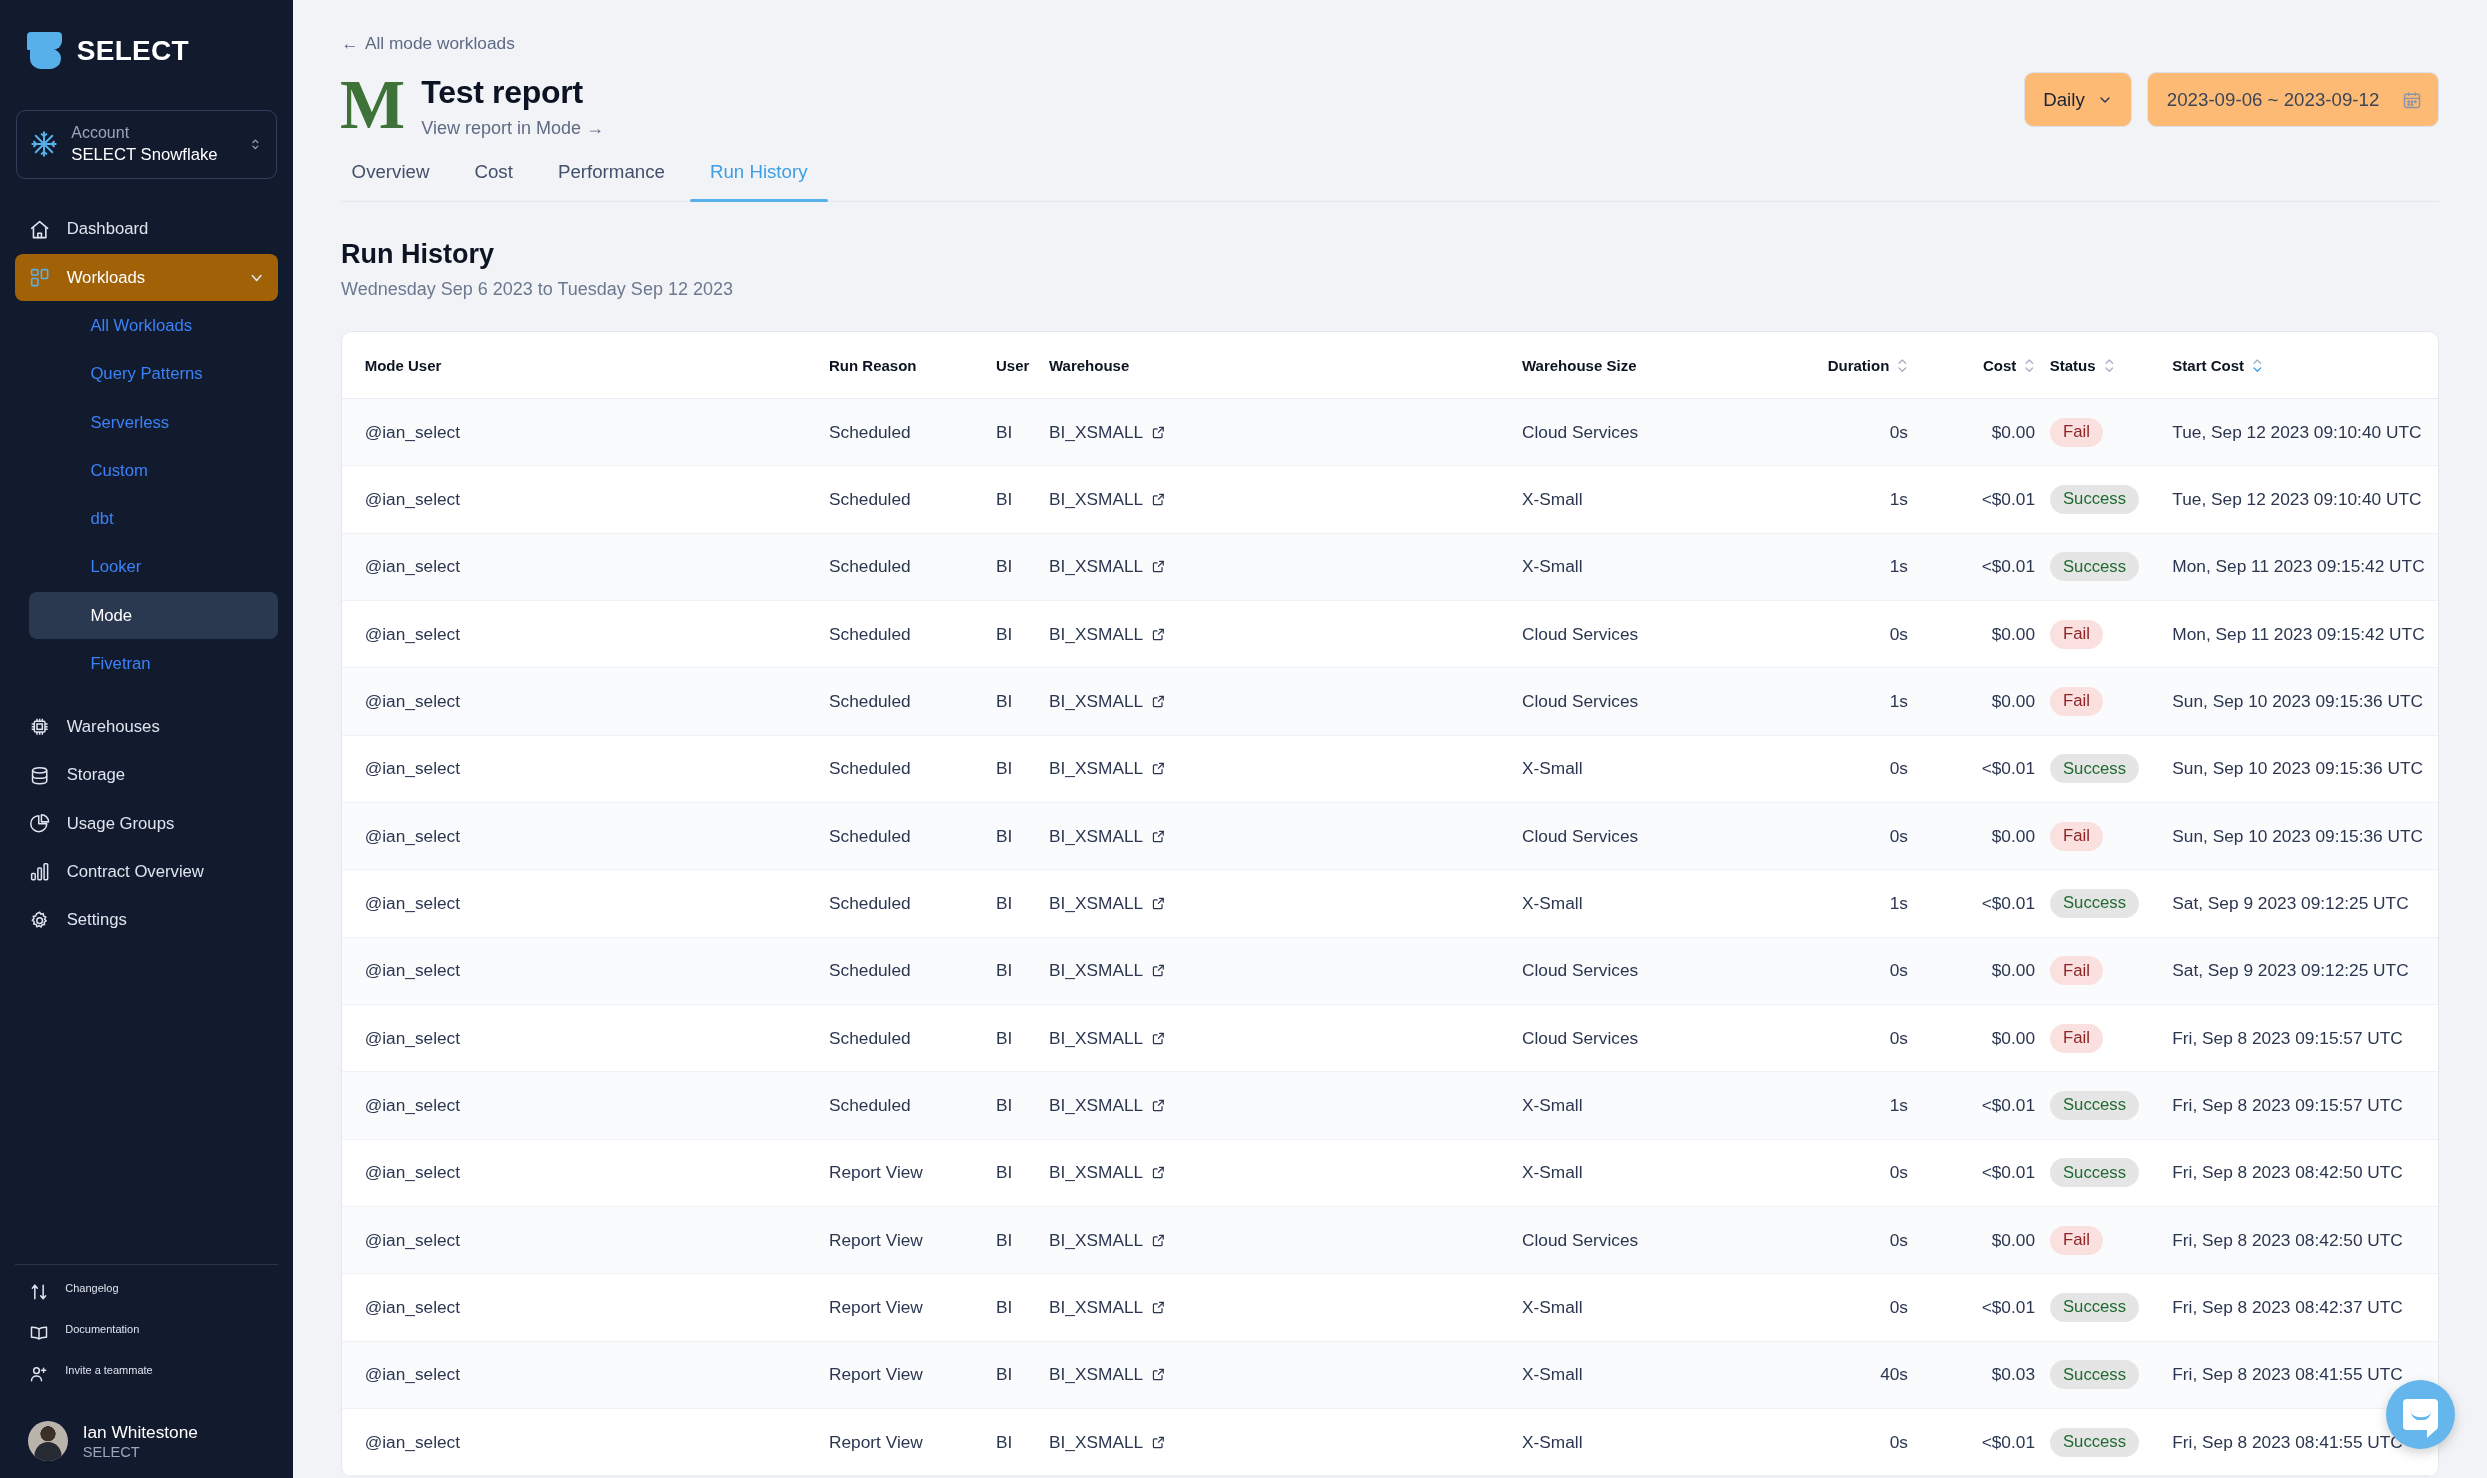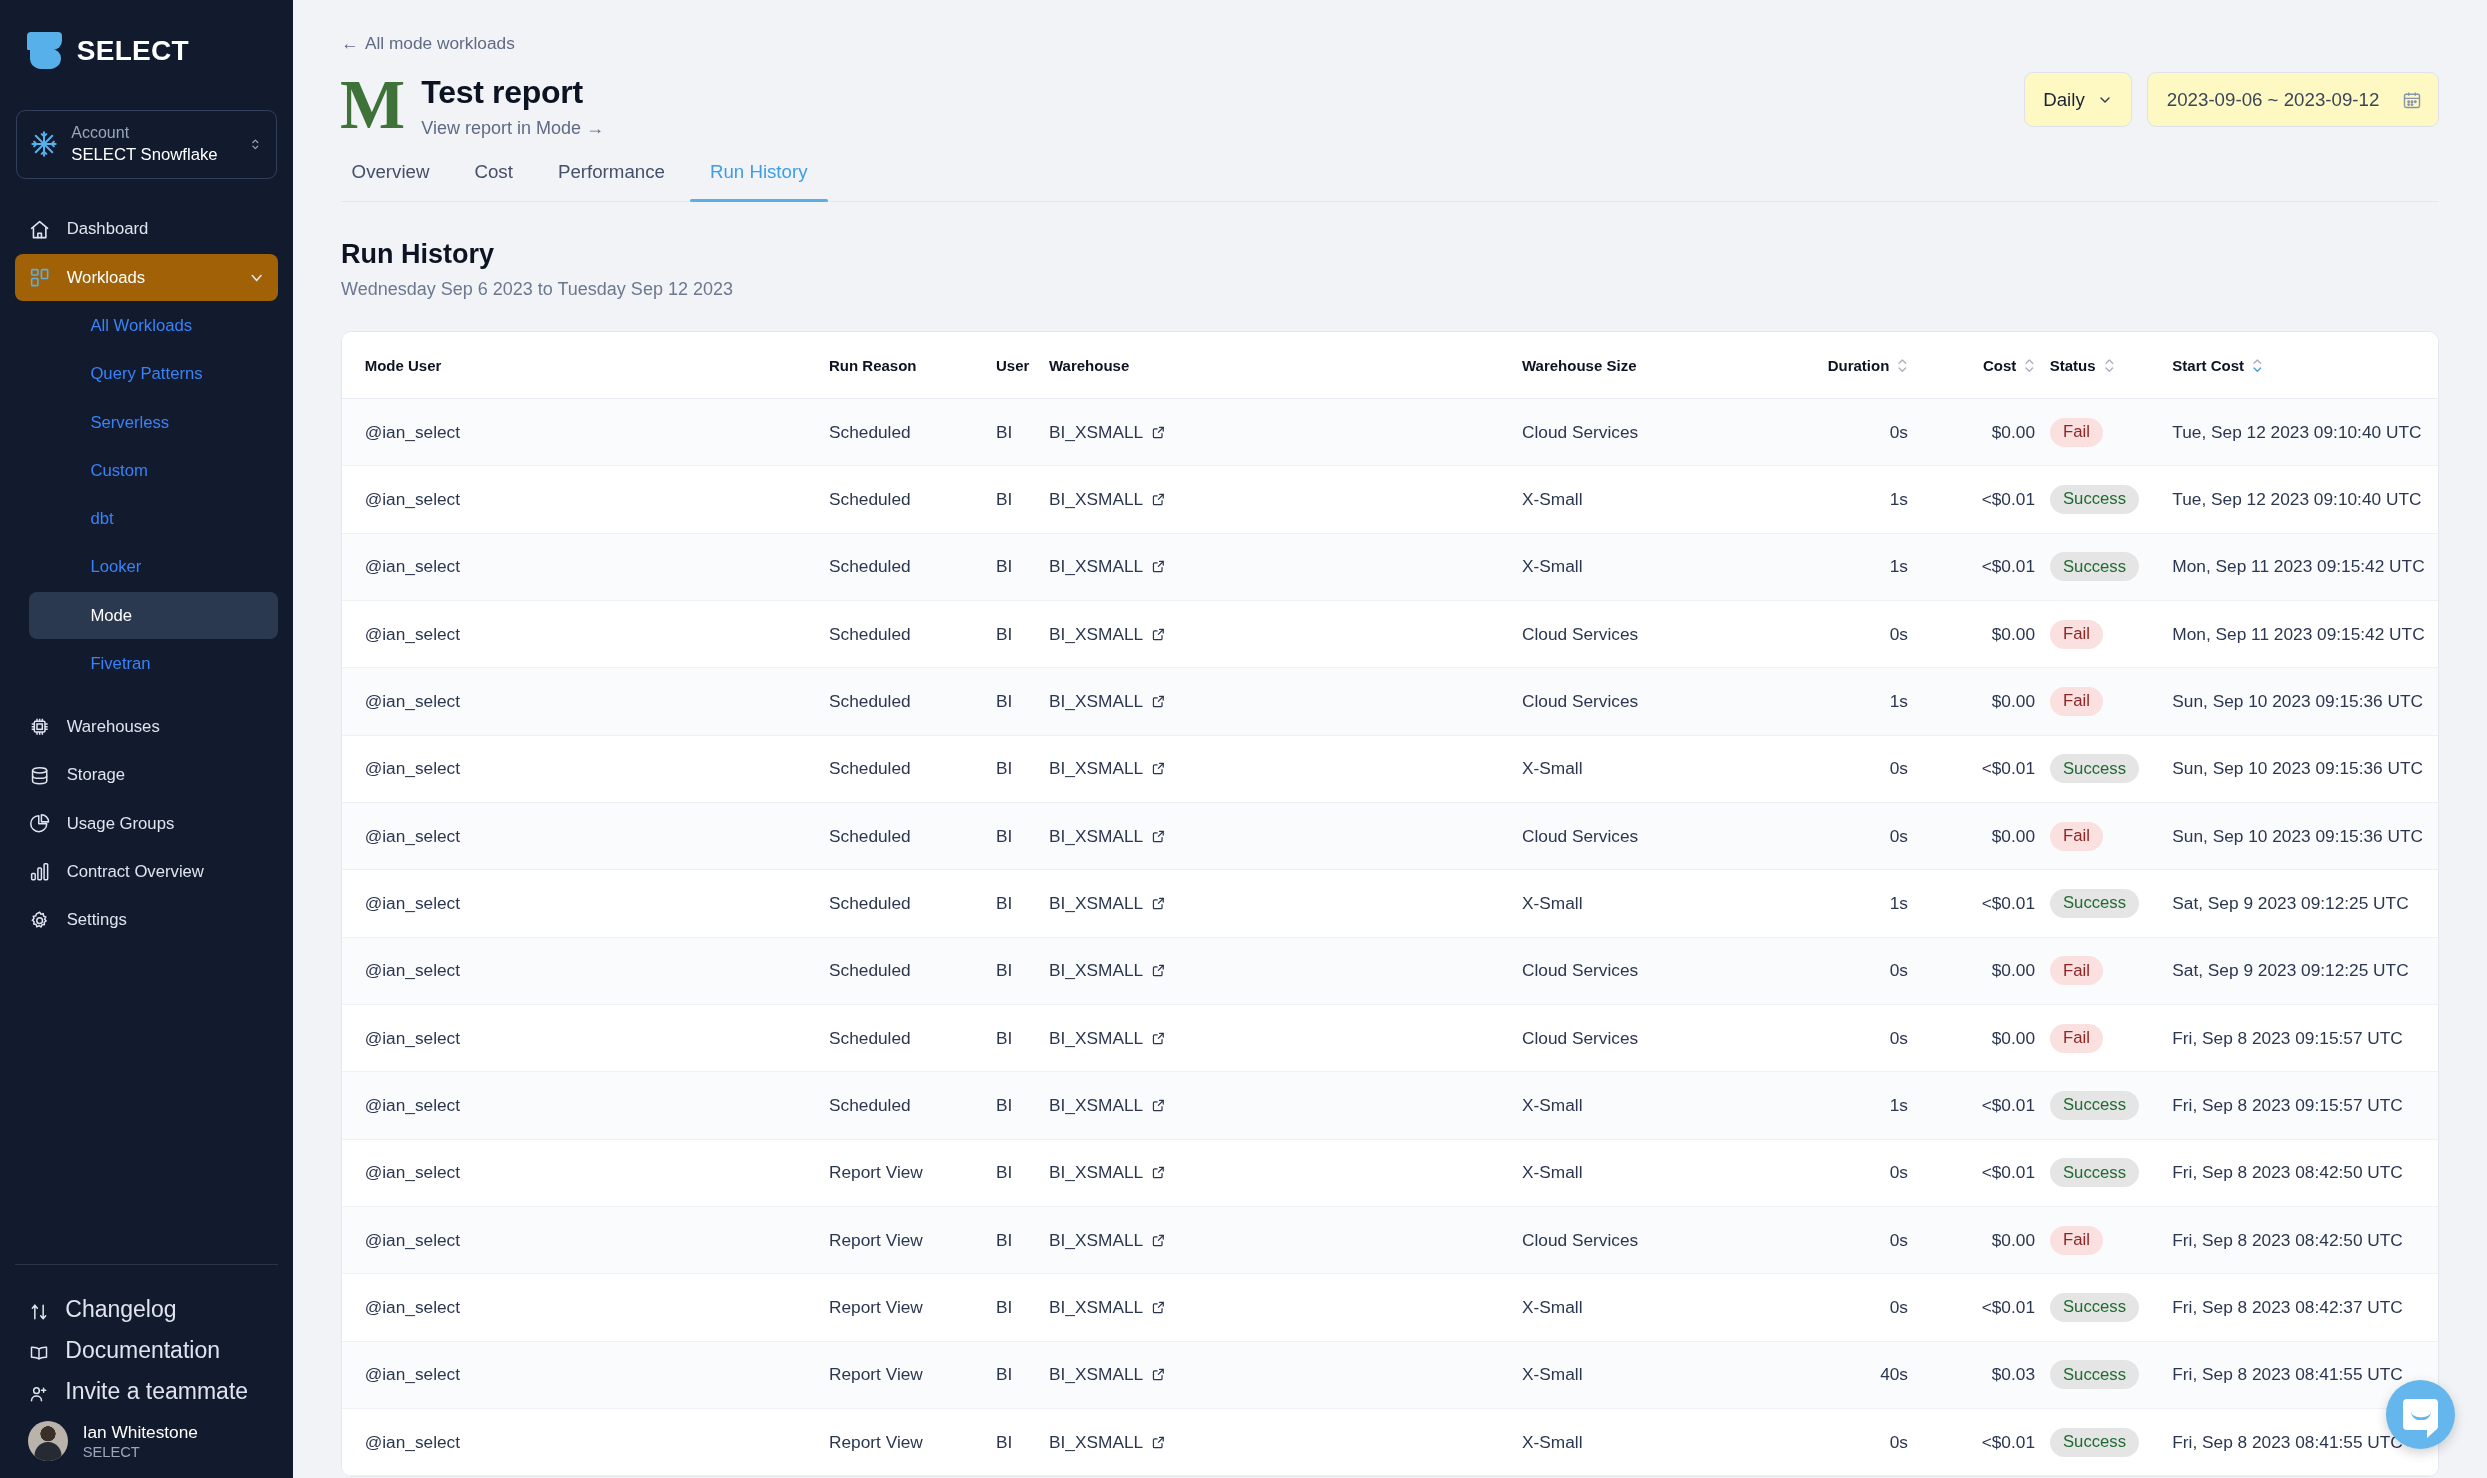--- a/index.html
+++ b/index.html
@@ -52,22 +52,22 @@
     display: flex; align-items: center; height: 47px;
     padding-left: 61px; border-radius: 8px; margin: 0 0 1.3px 14.7px;
     color: #3b82f6; font-size: 16.7px; cursor: pointer;
   }
   .nav-sub.active { background: #2b3950; color: #ffffff; }
   .nav-gap { height: 14.7px; }
 
   .side-footer { padding: 0 14.7px 17.3px 14.7px; }
   .side-divider { height:0.7px; background:#2b3448; margin: 0 14.7px 17.3px 14.7px; }
   .foot-item {
-    display:flex; align-items:flex-end; gap:16px; height: 41px;
-    padding: 0 13.3px; color:#dfe4ee; font-size: 23px; cursor:pointer; border-radius:8px;
+    display:flex; align-items:flex-start; gap:16px; height: 41px;
+    padding: 0 13.3px; color:#dfe4ee; font-size: 11px; cursor:pointer; border-radius:8px;
   }
   .foot-item .ico { width: 21.3px; height: 21.3px; flex:none; display:flex; align-items:center; justify-content:center;}
   .user-row { display:flex; align-items:center; gap:14.7px; padding: 16px 13.3px 0 13.3px; cursor:pointer; }
   .avatar {
     width: 40px; height: 40px; border-radius: 50%; flex:none;
     background: radial-gradient(circle at 50% 32%, #3a3027 0 22%, #b9b3ac 23% 100%);
     position: relative; overflow: hidden;
   }
   .avatar::after{
     content:""; position:absolute; left:50%; top:52%; transform:translateX(-50%);
@@ -86,21 +86,21 @@
     display:flex; align-items:center; justify-content:center;
     font-size: 69px; font-weight: 900; font-family: "Liberation Serif", serif;
     line-height: 0.82; margin-top: 2.7px;
   }
   .title-block { padding-top: 2.7px; }
   .page-title { font-size: 32px; font-weight: 700; color:#0c1322; letter-spacing:-0.3px; }
   .view-link { color:#5f6b84; font-size: 18px; margin-top: 6.7px; cursor:pointer; display:inline-flex; gap:5.3px; }
 
   .top-controls { position:absolute; right: 48px; top: 72px; display:flex; gap: 14.7px; align-items:center; }
   .ctl {
-    background:#fef9c3; border:0.7px solid #dde2ea; border-radius: 9.3px;
+    background:#fdba74; border:0.7px solid #dde2ea; border-radius: 9.3px;
     height: 55px; display:flex; align-items:center; gap:12px;
     padding: 0 18.7px; font-size: 18.7px; color:#1b2435; cursor:pointer;
   }
   .ctl.date { color:#3b4558; gap: 22.7px; padding-right: 16px; }
 
   .tabs { display:flex; gap: 5px; margin-top: 22.7px; border-bottom: 1.3px solid #e3e7ee; padding-left: 1.3px; }
   .tab {
     font-size: 18.7px; color:#44506a; padding: 0 20px 17.3px 20px;
     cursor:pointer; position:relative; white-space:nowrap;
   }

